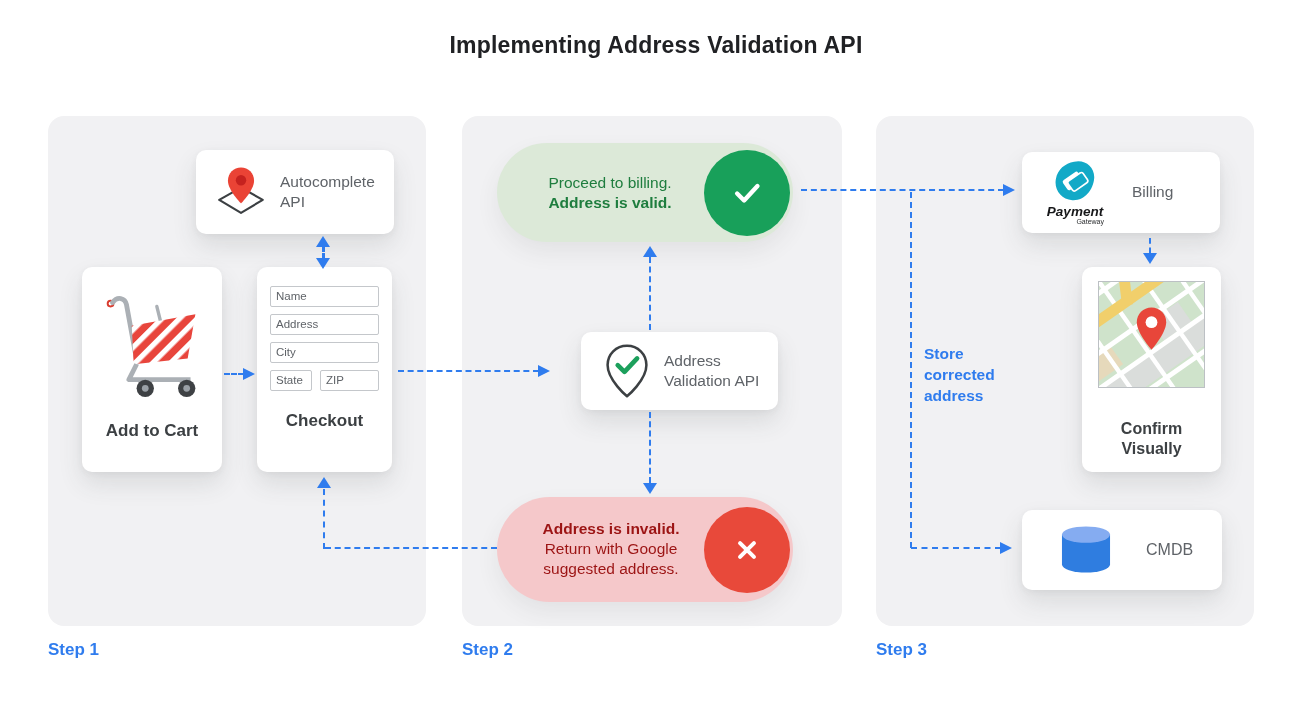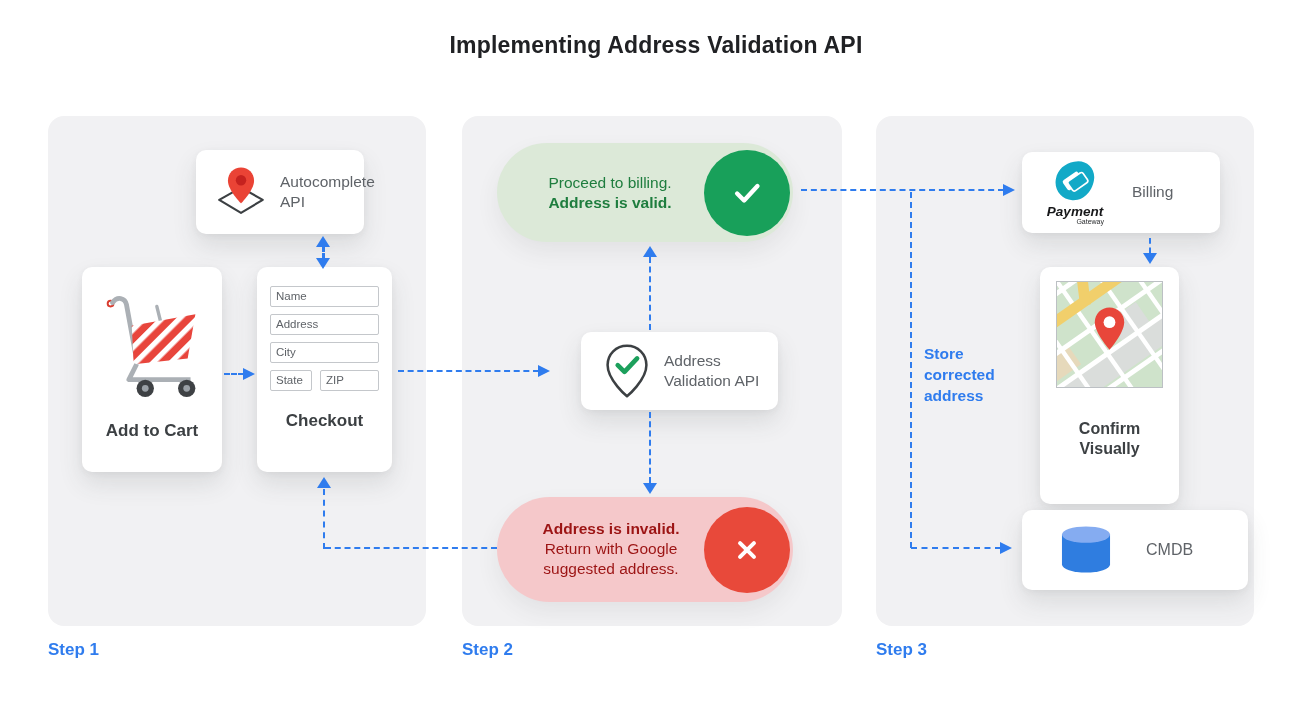--- a/index.html
+++ b/index.html
@@ -51,21 +51,21 @@
 <body>
 
 <div class="canvas">
 
   <h1 class="title">Implementing Address Validation API</h1>
 
   <section class="panel" style="left:48px;top:116px;width:378px;height:510px;"></section>
   <section class="panel" style="left:462px;top:116px;width:380px;height:510px;"></section>
   <section class="panel" style="left:876px;top:116px;width:378px;height:510px;"></section>
 
-  <div class="card icon-card" style="left:196px;top:150px;width:168px;height:84px;padding-left:18px;box-sizing:border-box;">
+  <div class="card icon-card" style="left:196px;top:150px;width:198px;height:84px;padding-left:18px;box-sizing:border-box;">
     <span style="display:flex;">
       <svg width="54" height="54" viewBox="0 0 62 62">
         <path d="M31,26 L56,40 L31,55 L6,40 Z" fill="#fff" stroke="#3c4043" stroke-width="2.5" stroke-linejoin="round"></path>
         <path d="M31,3 C22.5,3 16,9.5 16,18 C16,29 31,44 31,44 C31,44 46,29 46,18 C46,9.5 39.5,3 31,3 Z" fill="var(--pin-red)"></path>
         <circle cx="31" cy="17.5" r="6" fill="#c5221f"></circle>
       </svg>
     </span>
     <span class="card-text" style="margin-left:12px;width:110px;">Autocomplete API</span>
   </div>
 
@@ -145,21 +145,21 @@
           <rect x="12" y="15" width="20" height="13" rx="2.5" fill="#fff"></rect>
           <rect x="16" y="19" width="20" height="13" rx="2.5" fill="var(--logo-teal)" stroke="#fff" stroke-width="1.8"></rect>
         </g>
       </svg>
       <span class="logo-title">Payment</span>
       <span class="logo-subtitle">Gateway</span>
     </span>
     <span class="card-text" style="margin-left:24px;">Billing</span>
   </div>
 
-  <div class="card" style="left:1040px;top:267px;width:139px;height:237px;">
+  <div class="card" style="left:1082px;top:267px;width:139px;height:205px;">
     <div class="map-frame">
       <svg width="105" height="105" viewBox="0 0 107 107">
         <rect width="107" height="107" fill="#cfe3cb"></rect>
         <g transform="rotate(-35 53 53)">
           <rect x="-50" y="-50" width="210" height="210" fill="#cfe3cb"></rect>
           <rect x="-50" y="70" width="210" height="24" fill="#dadddb"></rect>
           <rect x="-18" y="40" width="30" height="22" fill="#e6d9bb"></rect>
           <rect x="60" y="42" width="34" height="24" fill="#dadddb"></rect>
           <rect x="-50" y="-14" width="210" height="5" fill="#fff"></rect>
           <rect x="-50" y="36" width="210" height="5" fill="#fff"></rect>
@@ -172,21 +172,21 @@
           <rect x="-50" y="6" width="210" height="11" fill="#f1cf6b"></rect>
           <rect x="58" y="-52" width="11" height="70" fill="#f1cf6b" transform="rotate(28 63 -10)"></rect>
         </g>
         <path d="M53.5,26 c-8.5,0 -15,6.5 -15,15 c0,11 15,28 15,28 c0,0 15,-17 15,-28 c0,-8.5 -6.5,-15 -15,-15 z" fill="#e8463a"></path>
         <circle cx="53.5" cy="41" r="6" fill="#fff"></circle>
       </svg>
     </div>
     <span class="card-label" style="top:152px;padding:0 20px;box-sizing:border-box;font-size:16px;">Confirm Visually</span>
   </div>
 
-  <div class="card icon-card" style="left:1022px;top:510px;width:226px;height:80px;padding-left:36px;box-sizing:border-box;">
+  <div class="card icon-card" style="left:1022px;top:510px;width:200px;height:80px;padding-left:36px;box-sizing:border-box;">
     <span style="display:flex;">
       <svg width="56" height="50" viewBox="0 0 58 52">
         <path d="M4,10 v31 a25,8.5 0 0 0 50,0 v-31 z" fill="var(--db-blue)"></path>
         <ellipse cx="29" cy="10" rx="25" ry="8.5" fill="#85acf1"></ellipse>
       </svg>
     </span>
     <span class="card-text" style="margin-left:32px;font-size:16px;">CMDB</span>
   </div>
 
   <div class="store-note" style="left:924px;top:344px;">Store corrected address</div>

